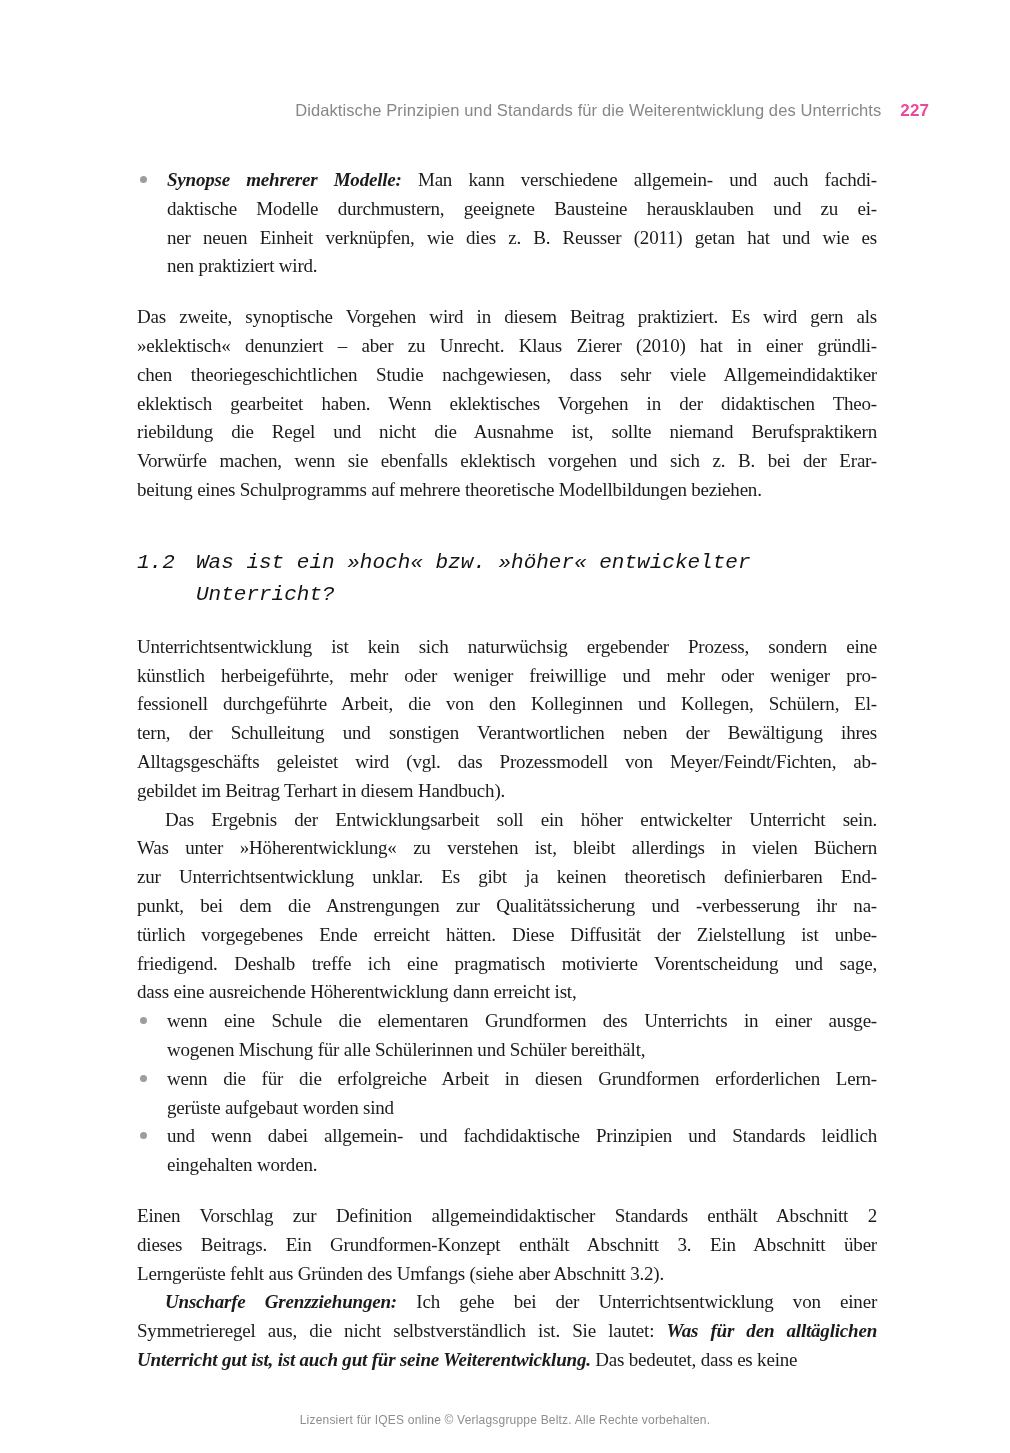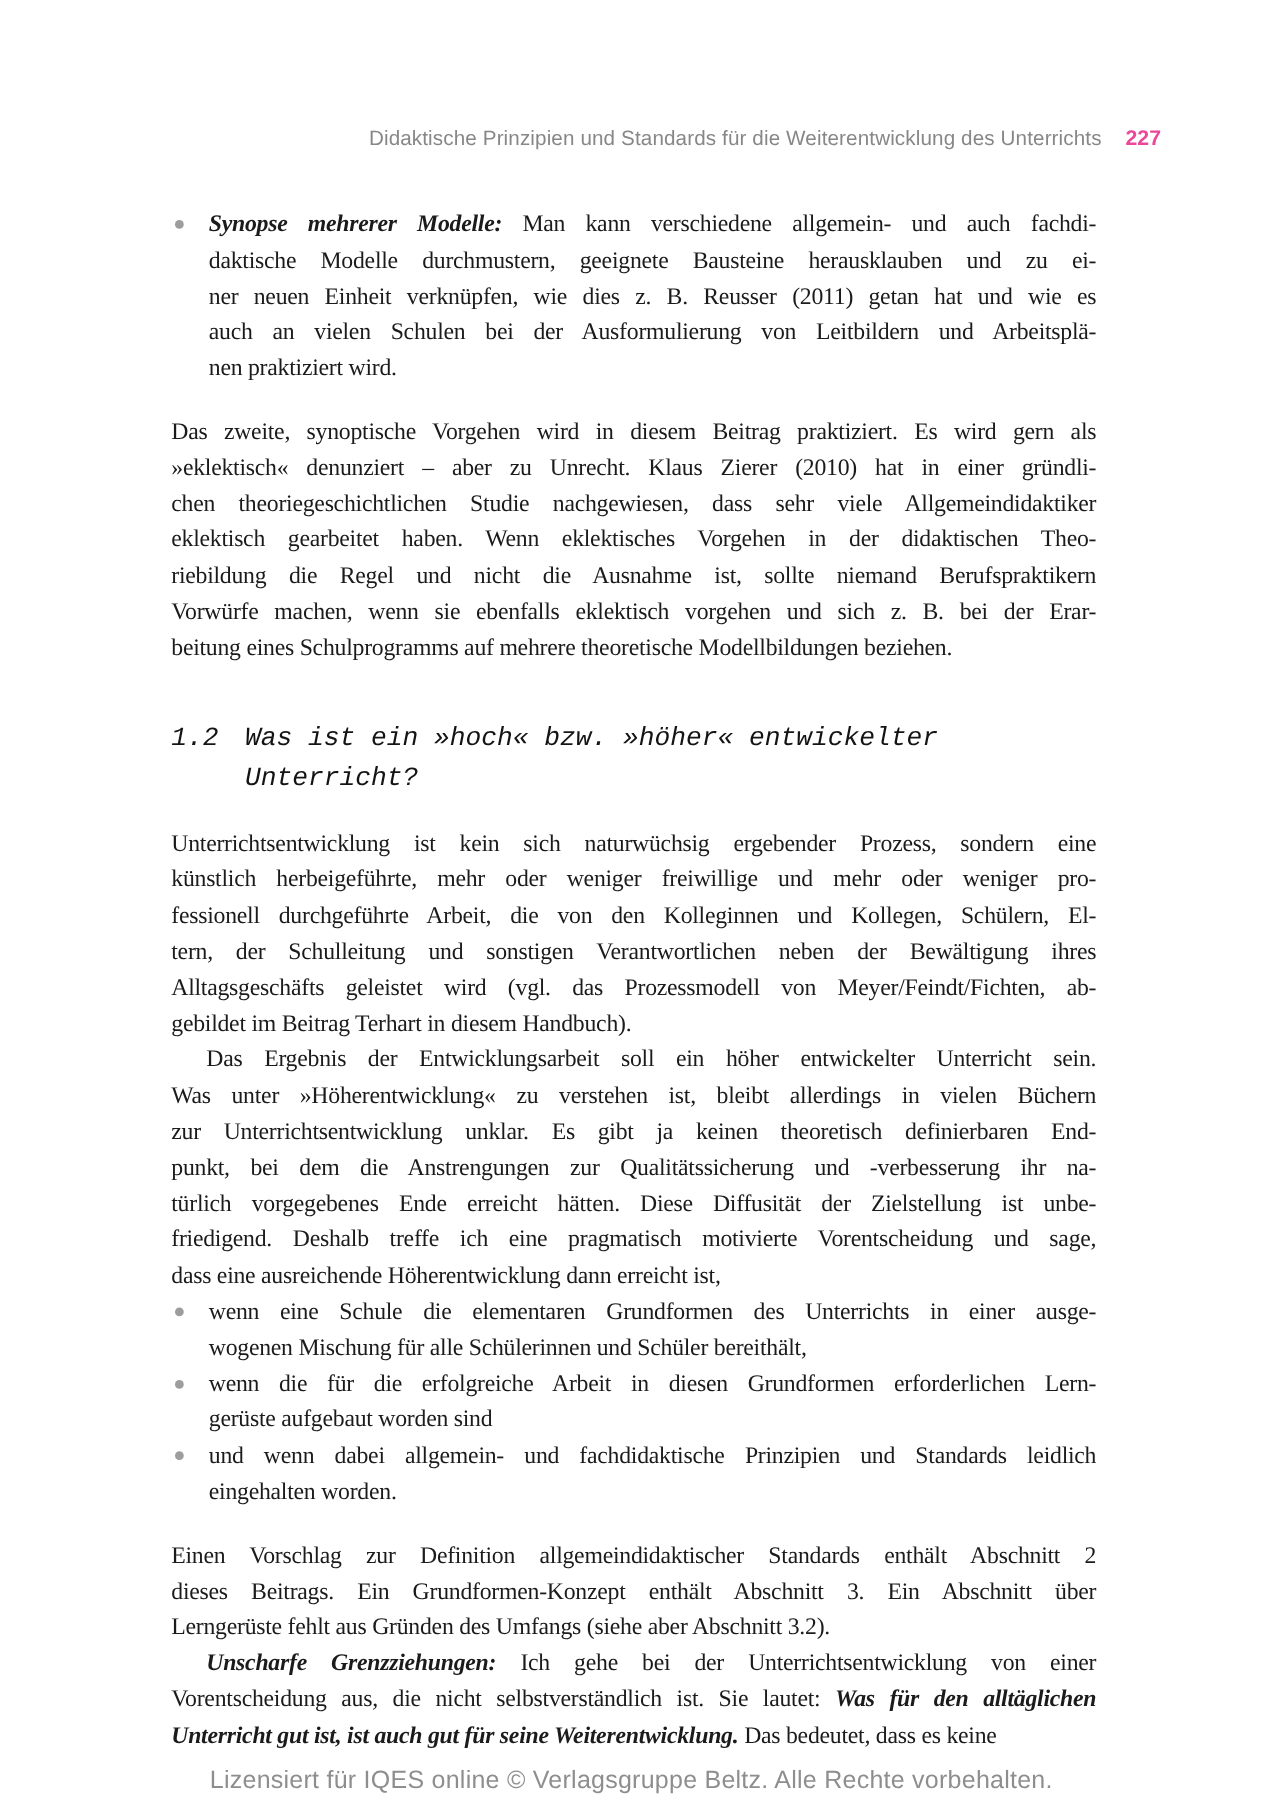--- a/index.html
+++ b/index.html
@@ -47,42 +47,41 @@
     font-style:italic; font-size:21px; line-height:32px;
     letter-spacing:0; color:#141414;
     display:flex;
   }
   .heading .hnum { width:59px; flex:0 0 59px; }
   
   .footer {
     position:absolute; top:1371px; left:0; width:1010px;
     text-align:center;
     font-family:"Liberation Sans", sans-serif;
-    font-size:20px; letter-spacing:0.2px;
+    font-size:12px; letter-spacing:0.2px;
     color:#8e8e8e;
   }
 </style>
 </head>
 <body>
 
 <div class="page">
 
   <div class="header">
     <span>Didaktische Prinzipien und Standards für die Weiterentwicklung des Unterrichts</span>
     <span class="pagenum">227</span>
   </div>
 
   <div class="docbody">
       <div class="bullets">
         <div class="bullet-item">
           <span class="bullet-marker"></span>
           <div class="line just"><span class="it">Synopse mehrerer Modelle:</span><span> Man kann verschiedene allgemein- und auch fachdi-</span></div>
           <div class="line just"><span>daktische Modelle durchmustern, geeignete Bausteine herausklauben und zu ei-</span></div>
           <div class="line just"><span>ner neuen Einheit verknüpfen, wie dies z. B. Reusser (2011) getan hat und wie es</span></div>
-          <div class="line just"><span>auch an vielen Schulen bei der Ausformulierung von Leitbildern und Arbeitsplä-</span></div>
           <div class="line"><span>nen praktiziert wird.</span></div>
         </div>
       </div>
       <div class="para gap">
         <div class="line just"><span>Das zweite, synoptische Vorgehen wird in diesem Beitrag praktiziert. Es wird gern als</span></div>
         <div class="line just"><span>»eklektisch« denunziert – aber zu Unrecht. Klaus Zierer (2010) hat in einer gründli-</span></div>
         <div class="line just"><span>chen theoriegeschichtlichen Studie nachgewiesen, dass sehr viele Allgemeindidaktiker</span></div>
         <div class="line just"><span>eklektisch gearbeitet haben. Wenn eklektisches Vorgehen in der didaktischen Theo-</span></div>
         <div class="line just"><span>riebildung die Regel und nicht die Ausnahme ist, sollte niemand Berufspraktikern</span></div>
         <div class="line just"><span>Vorwürfe machen, wenn sie ebenfalls eklektisch vorgehen und sich z. B. bei der Erar-</span></div>
@@ -126,21 +125,21 @@
           <div class="line"><span>eingehalten worden.</span></div>
         </div>
       </div>
       <div class="para gap">
         <div class="line just"><span>Einen Vorschlag zur Definition allgemeindidaktischer Standards enthält Abschnitt 2</span></div>
         <div class="line just"><span>dieses Beitrags. Ein Grundformen-Konzept enthält Abschnitt 3. Ein Abschnitt über</span></div>
         <div class="line"><span>Lerngerüste fehlt aus Gründen des Umfangs (siehe aber Abschnitt 3.2).</span></div>
       </div>
       <div class="para">
         <div class="line just indent"><span class="it">Unscharfe Grenzziehungen:</span><span> Ich gehe bei der Unterrichtsentwicklung von einer</span></div>
-        <div class="line just"><span>Vorentscheidung aus, die nicht selbstverständlich ist. Sie lautet: </span><span class="it">Was für den alltäglichen</span></div>
+        <div class="line just"><span>Symmetrieregel aus, die nicht selbstverständlich ist. Sie lautet: </span><span class="it">Was für den alltäglichen</span></div>
         <div class="line"><span class="it">Unterricht gut ist, ist auch gut für seine Weiterentwicklung.</span><span> Das bedeutet, dass es keine</span></div>
       </div>
     </div>
 
   <div class="footer">
     <span>Lizensiert für IQES online © Verlagsgruppe Beltz. Alle Rechte vorbehalten.</span>
   </div>
 
 </div>
 

